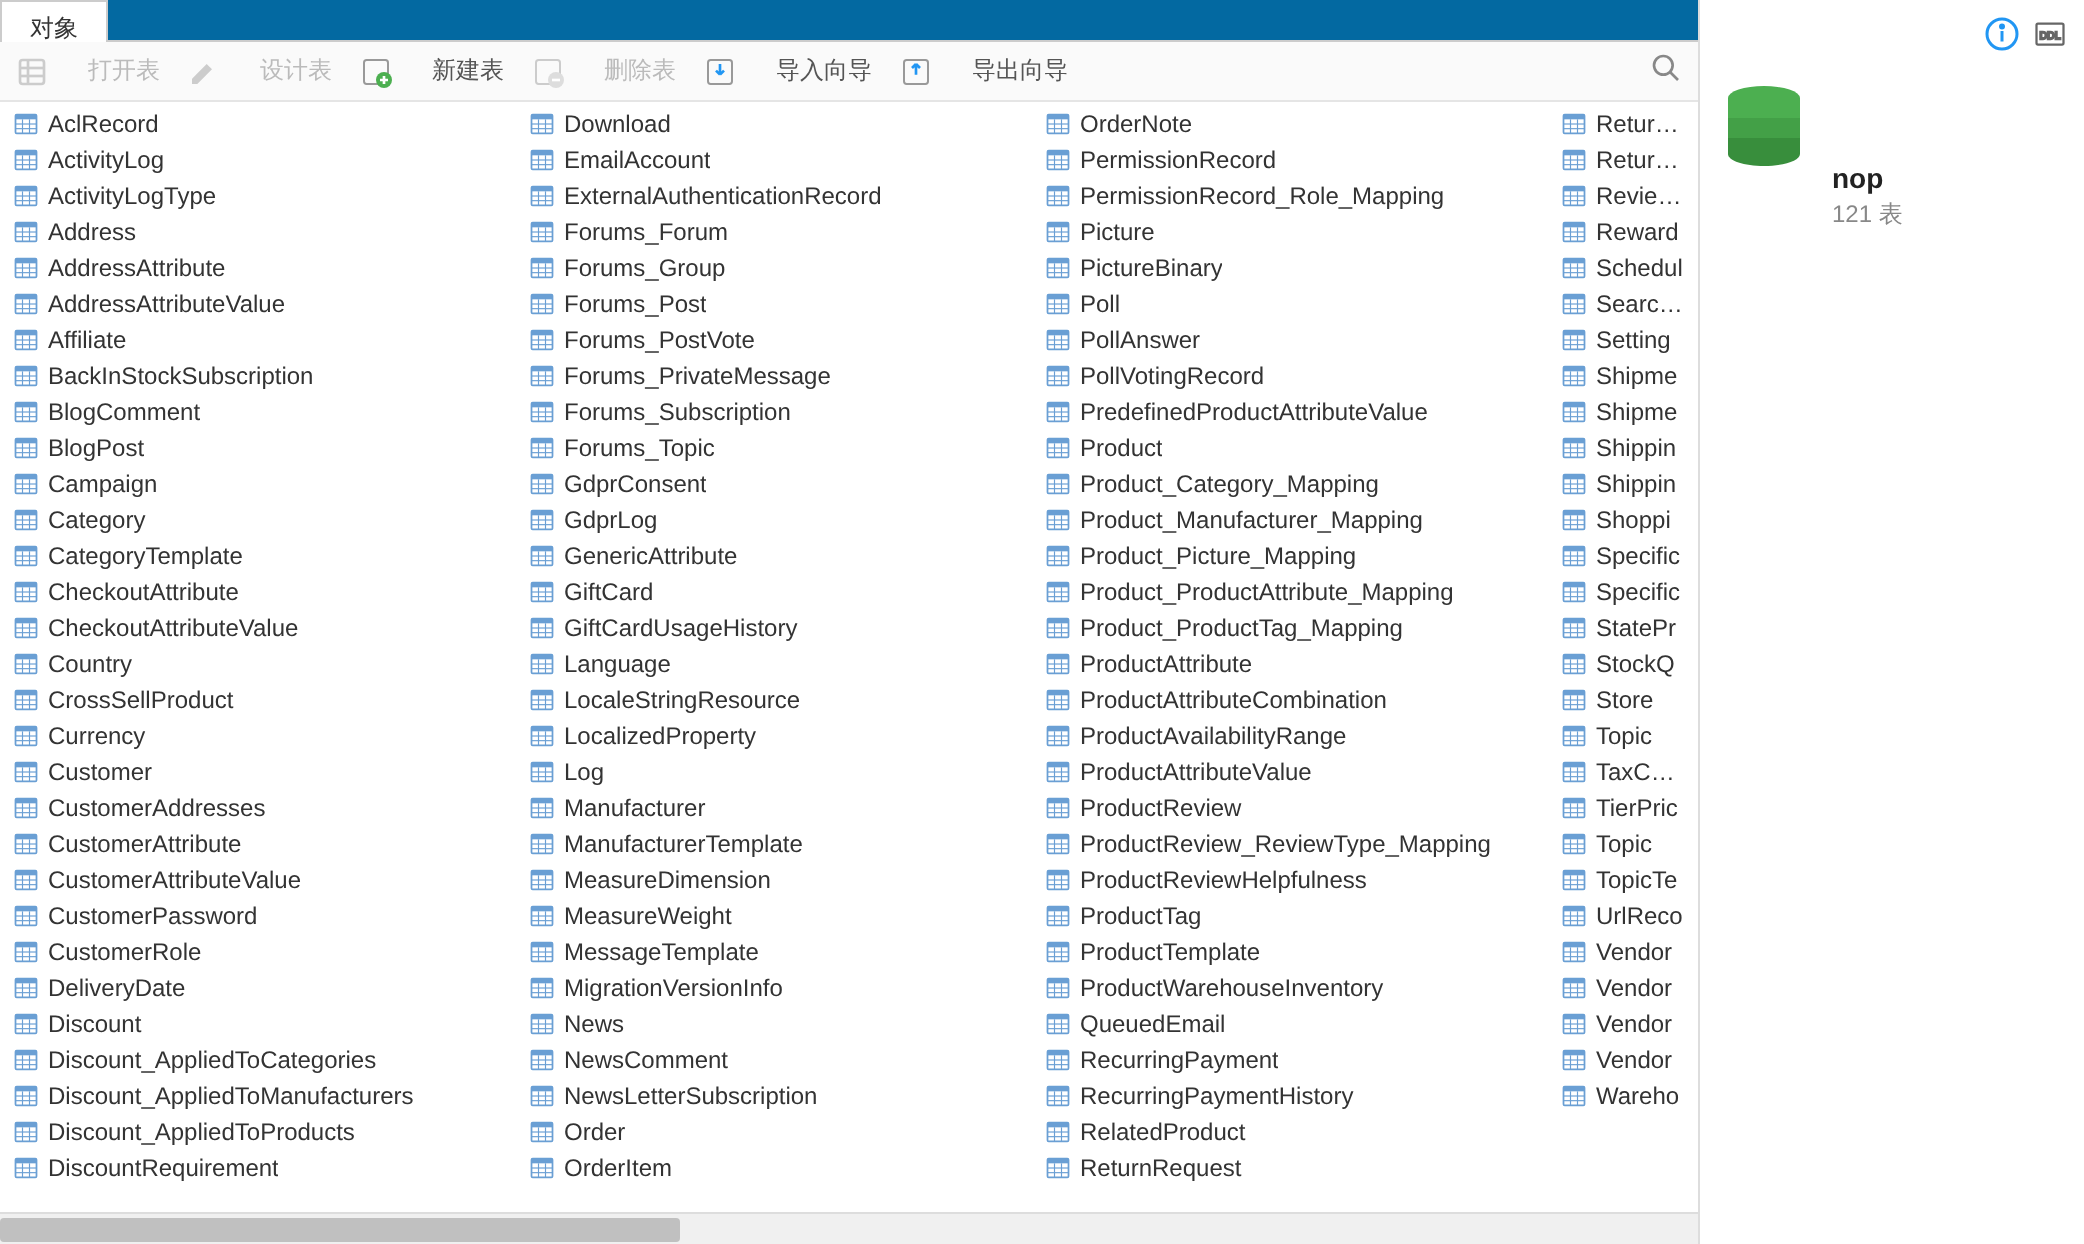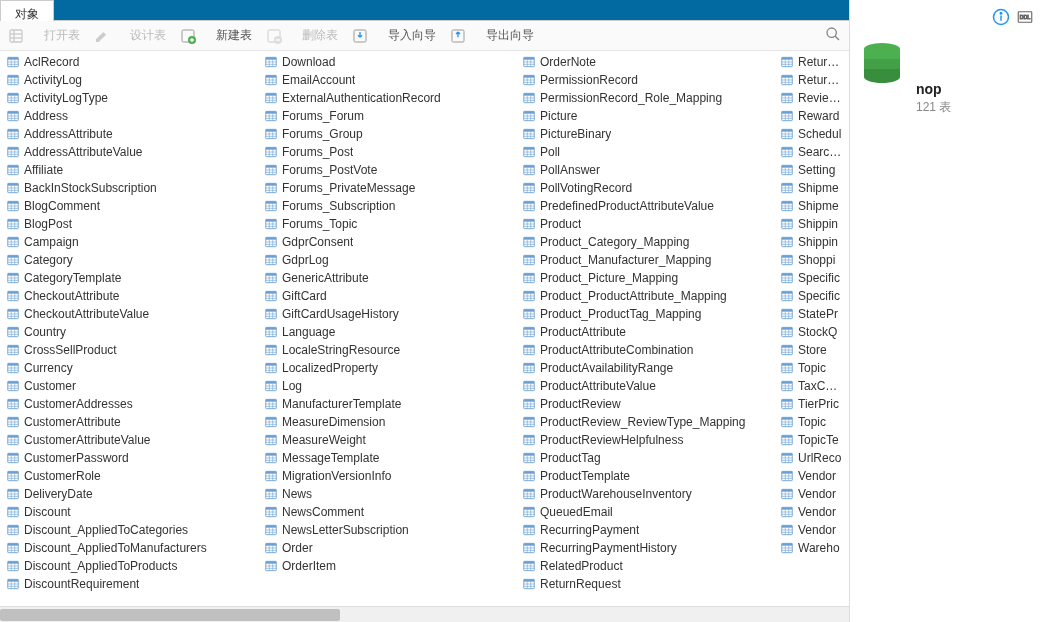--- a/index.html
+++ b/index.html
@@ -642,20 +642,31 @@
         </div>
         <div class="table-item">
           <span class="table-icon"><svg viewBox="0 0 24 24">
               <rect x="3" y="4" width="18" height="16" rx="1" fill="#fff" stroke="#6a9fd4" stroke-width="1.5"></rect>
               <rect x="3" y="4" width="18" height="4" fill="#6a9fd4"></rect>
               <line x1="3" y1="12" x2="21" y2="12" stroke="#6a9fd4" stroke-width="1"></line>
               <line x1="3" y1="16" x2="21" y2="16" stroke="#6a9fd4" stroke-width="1"></line>
               <line x1="9" y1="8" x2="9" y2="20" stroke="#6a9fd4" stroke-width="1"></line>
               <line x1="15" y1="8" x2="15" y2="20" stroke="#6a9fd4" stroke-width="1"></line>
             </svg></span>
+          <span class="table-label">Manufacturer</span>
+        </div>
+        <div class="table-item">
+          <span class="table-icon"><svg viewBox="0 0 24 24">
+              <rect x="3" y="4" width="18" height="16" rx="1" fill="#fff" stroke="#6a9fd4" stroke-width="1.5"></rect>
+              <rect x="3" y="4" width="18" height="4" fill="#6a9fd4"></rect>
+              <line x1="3" y1="12" x2="21" y2="12" stroke="#6a9fd4" stroke-width="1"></line>
+              <line x1="3" y1="16" x2="21" y2="16" stroke="#6a9fd4" stroke-width="1"></line>
+              <line x1="9" y1="8" x2="9" y2="20" stroke="#6a9fd4" stroke-width="1"></line>
+              <line x1="15" y1="8" x2="15" y2="20" stroke="#6a9fd4" stroke-width="1"></line>
+            </svg></span>
           <span class="table-label">ManufacturerTemplate</span>
         </div>
         <div class="table-item">
           <span class="table-icon"><svg viewBox="0 0 24 24">
               <rect x="3" y="4" width="18" height="16" rx="1" fill="#fff" stroke="#6a9fd4" stroke-width="1.5"></rect>
               <rect x="3" y="4" width="18" height="4" fill="#6a9fd4"></rect>
               <line x1="3" y1="12" x2="21" y2="12" stroke="#6a9fd4" stroke-width="1"></line>
               <line x1="3" y1="16" x2="21" y2="16" stroke="#6a9fd4" stroke-width="1"></line>
               <line x1="9" y1="8" x2="9" y2="20" stroke="#6a9fd4" stroke-width="1"></line>
               <line x1="15" y1="8" x2="15" y2="20" stroke="#6a9fd4" stroke-width="1"></line>

